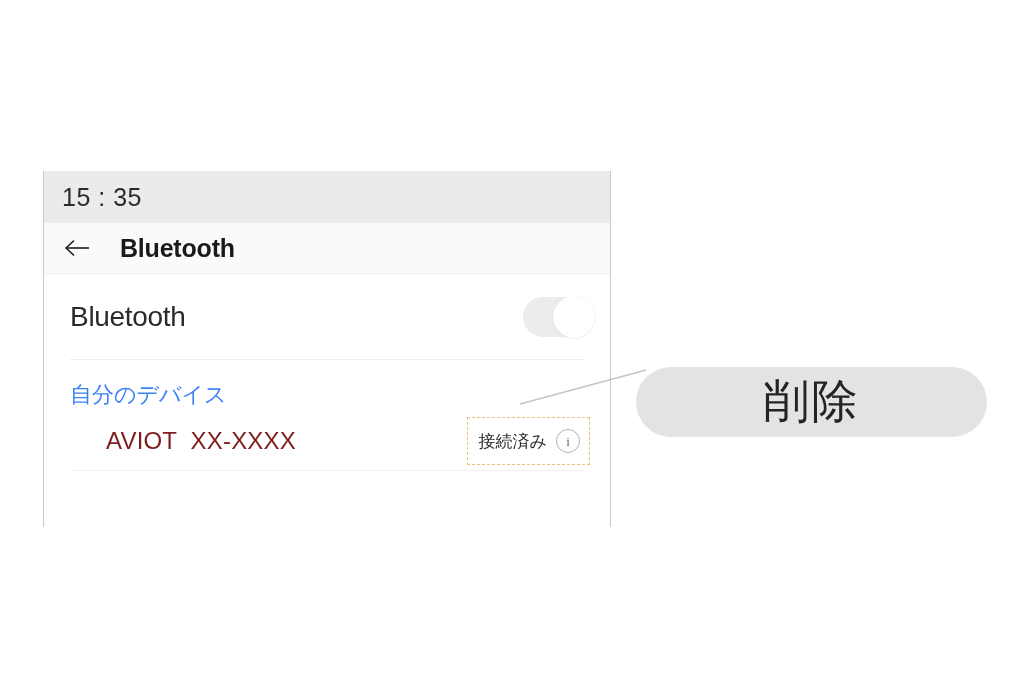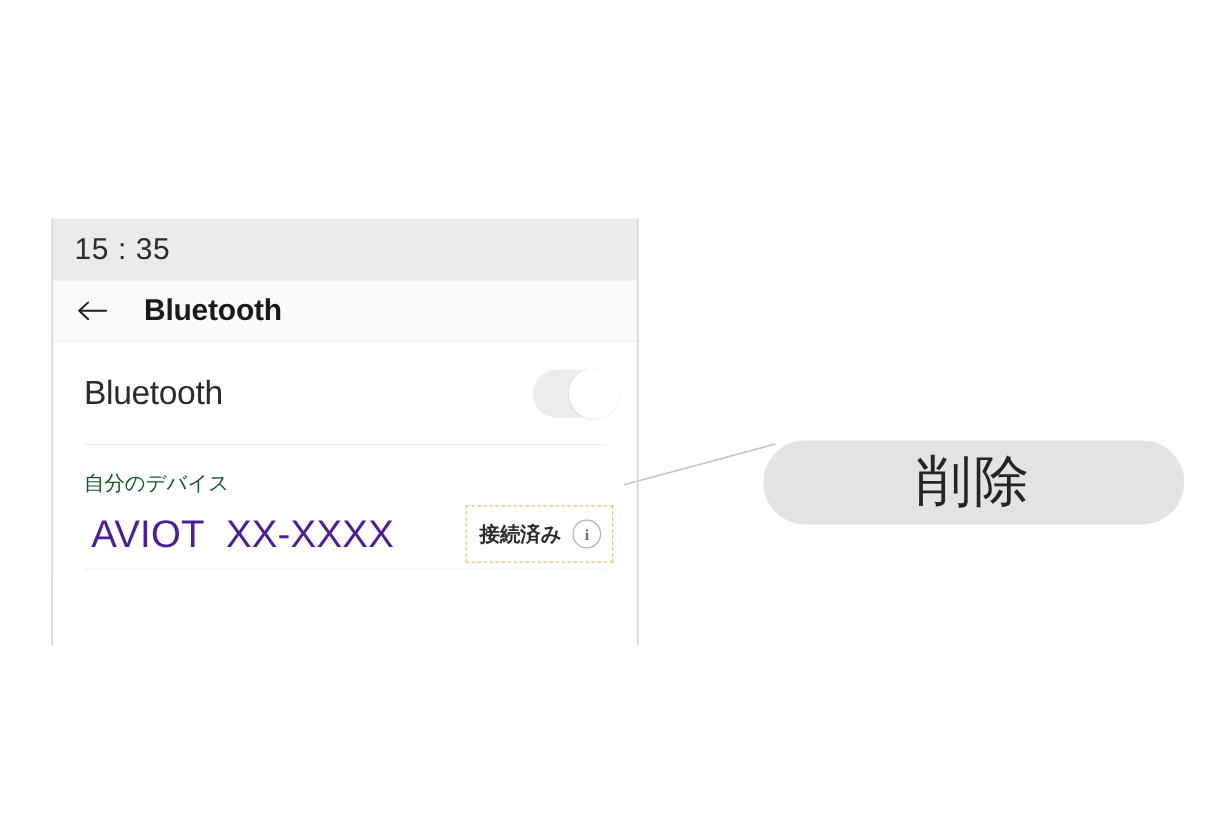--- a/index.html
+++ b/index.html
@@ -14,22 +14,22 @@
     font-family: "Liberation Sans", "DejaVu Sans", sans-serif;
     color: #231f20;
     overflow: hidden;
     position: relative;
   }
 
   
   .phone-panel {
     position: absolute;
     left: 43px;
-    top: 182px;
-    width: 489px;
+    top: 171px;
+    width: 568px;
     height: 356px;
     background: #ffffff;
     border-left: 1px solid #c9c9c9;
     border-right: 1px solid #c9c9c9;
     box-sizing: border-box;
     overflow: hidden;
   }
 
   
   .status-bar {
@@ -110,53 +110,53 @@
     top: -1px;
     left: 30px;
     width: 42px;
     height: 42px;
     border-radius: 50%;
     background: #ffffff;
     box-shadow: 0 0 1px rgba(0,0,0,0.10), 0 1px 2px rgba(0,0,0,0.06);
   }
 
   .section-label {
-    font-size: 17px;
-    color: #14532d;
+    font-size: 22px;
+    color: #3b82f6;
     padding-top: 20px;
     padding-bottom: 2px;
     letter-spacing: 0px;
   }
 
   .device-row {
     height: 58px;
     display: flex;
     align-items: center;
     justify-content: space-between;
     border-bottom: 1px solid #f1f1f1;
     padding-left: 6px;
   }
   .device-name {
-    font-size: 32px;
-    color: #4c1d95;
+    font-size: 24px;
+    color: #7f1d1d;
     letter-spacing: 0.2px;
     white-space: pre;
+    margin-left: 30px;
   }
 
   
   .device-status-box {
     display: flex;
     align-items: center;
     gap: 9px;
     border: 1px dashed #e6c27e;
     padding: 11px 9px 11px 11px;
     margin-right: -6px;
     background: transparent;
     cursor: pointer;
-    font-weight: bold;
   }
   .device-status-text {
     font-size: 17px;
     color: #2b2b2b;
     letter-spacing: 0px;
     white-space: nowrap;
   }
   .info-icon {
     width: 22px;
     height: 22px;

